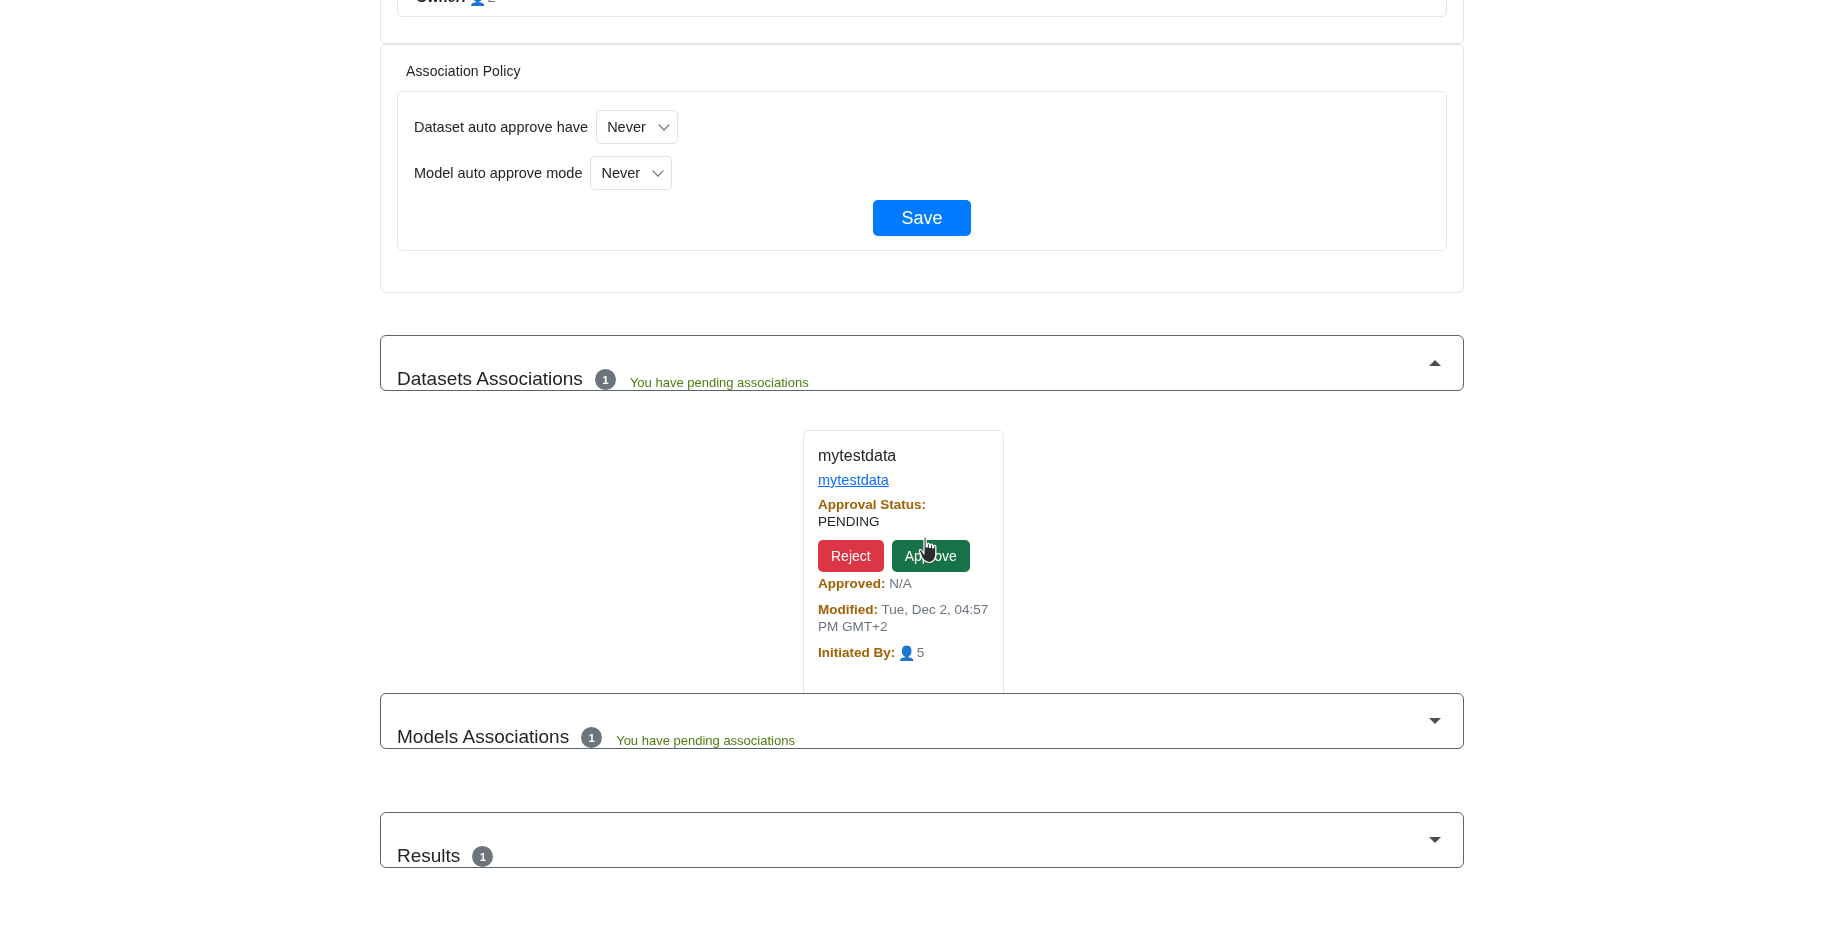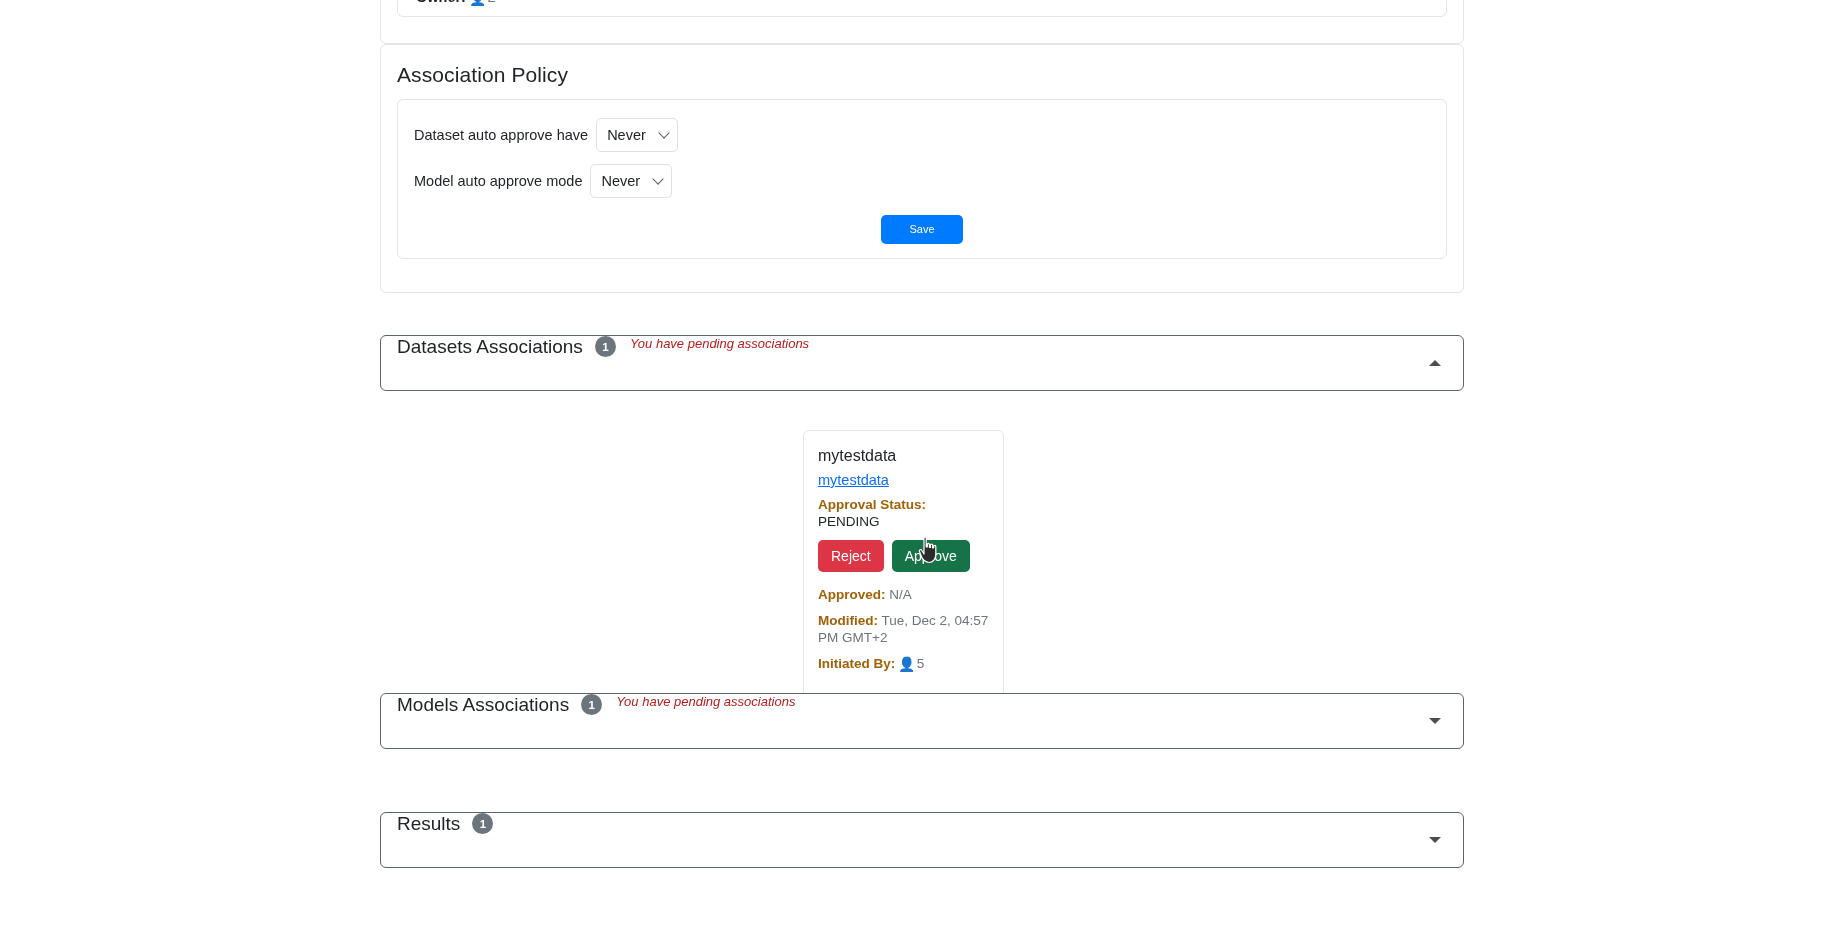--- a/index.html
+++ b/index.html
@@ -69,24 +69,24 @@
     transform: translateY(1px);
   }
 
   
   #policy-panel {
     top: 44px;
     height: 249px;
     padding: 0 16px;
   }
   .section-title {
-    font-size: 21px;
+    font-size: 14px;
     font-weight: 400;
     color: #212529;
-    margin: 18px 0 12px 0;
+    margin: 18px 0 12px 9px;
     letter-spacing: 0.1px;
   }
   #policy-card {
     height: 160px;
     position: relative;
     padding: 18px 16px 0 16px;
   }
   .form-row {
     display: flex;
     align-items: center;
@@ -134,37 +134,37 @@
   .btn {
     border: none;
     border-radius: 5px;
     font-family: "Liberation Sans", sans-serif;
     cursor: pointer;
     color: #fff;
     line-height: 1;
   }
   #save-button {
     background: #007bff;
-    font-size: 11px;
+    font-size: 18px;
     padding: 9px 28px;
   }
 
   
   .assoc-panel {
     position: absolute;
     left: 380px;
     width: 1084px;
     border: 1px solid #5c646d;
     border-radius: 6px;
     background: #fff;
   }
   .assoc-header {
     height: 54px;
     display: flex;
-    align-items: flex-start;
+    align-items: flex-end;
     padding: 0 18px 0 16px;
     cursor: pointer;
     position: relative;
   }
   .assoc-title {
     font-size: 19px;
     font-weight: 400;
     color: #212529;
   }
   .count-badge {
@@ -177,22 +177,21 @@
     border-radius: 11px;
     background: #6c757d;
     color: #fff;
     font-size: 11.5px;
     font-weight: 700;
     margin-left: 12px;
   }
   .pending-note {
     margin-left: 14px;
     font-size: 13px;
-    font-style: italic;
-    color: #b91c1c;
+    color: #4d7c0f;
   }
   .tri {
     position: absolute;
     right: 22px;
     top: 50%;
     width: 0;
     height: 0;
     border-left: 6px solid transparent;
     border-right: 6px solid transparent;
   }
@@ -227,21 +226,21 @@
     font-size: 13.5px;
     margin-bottom: 9px;
     line-height: 1.25;
   }
   .item-row .lbl { font-weight: 700; color: #a16207; }
   .item-row .val { color: #6c757d; }
   .status-val { color: #212529 !important; }
   .btn-row {
     display: flex;
     gap: 8px;
-    margin: 2px 0 15px 0;
+    margin: 2px 0 4px 0;
   }
   #reject-button {
     background: #dc3545;
     font-size: 14px;
     padding: 9px 13px;
   }
   #approve-button {
     background: #157347;
     font-size: 14px;
     padding: 9px 13px;

